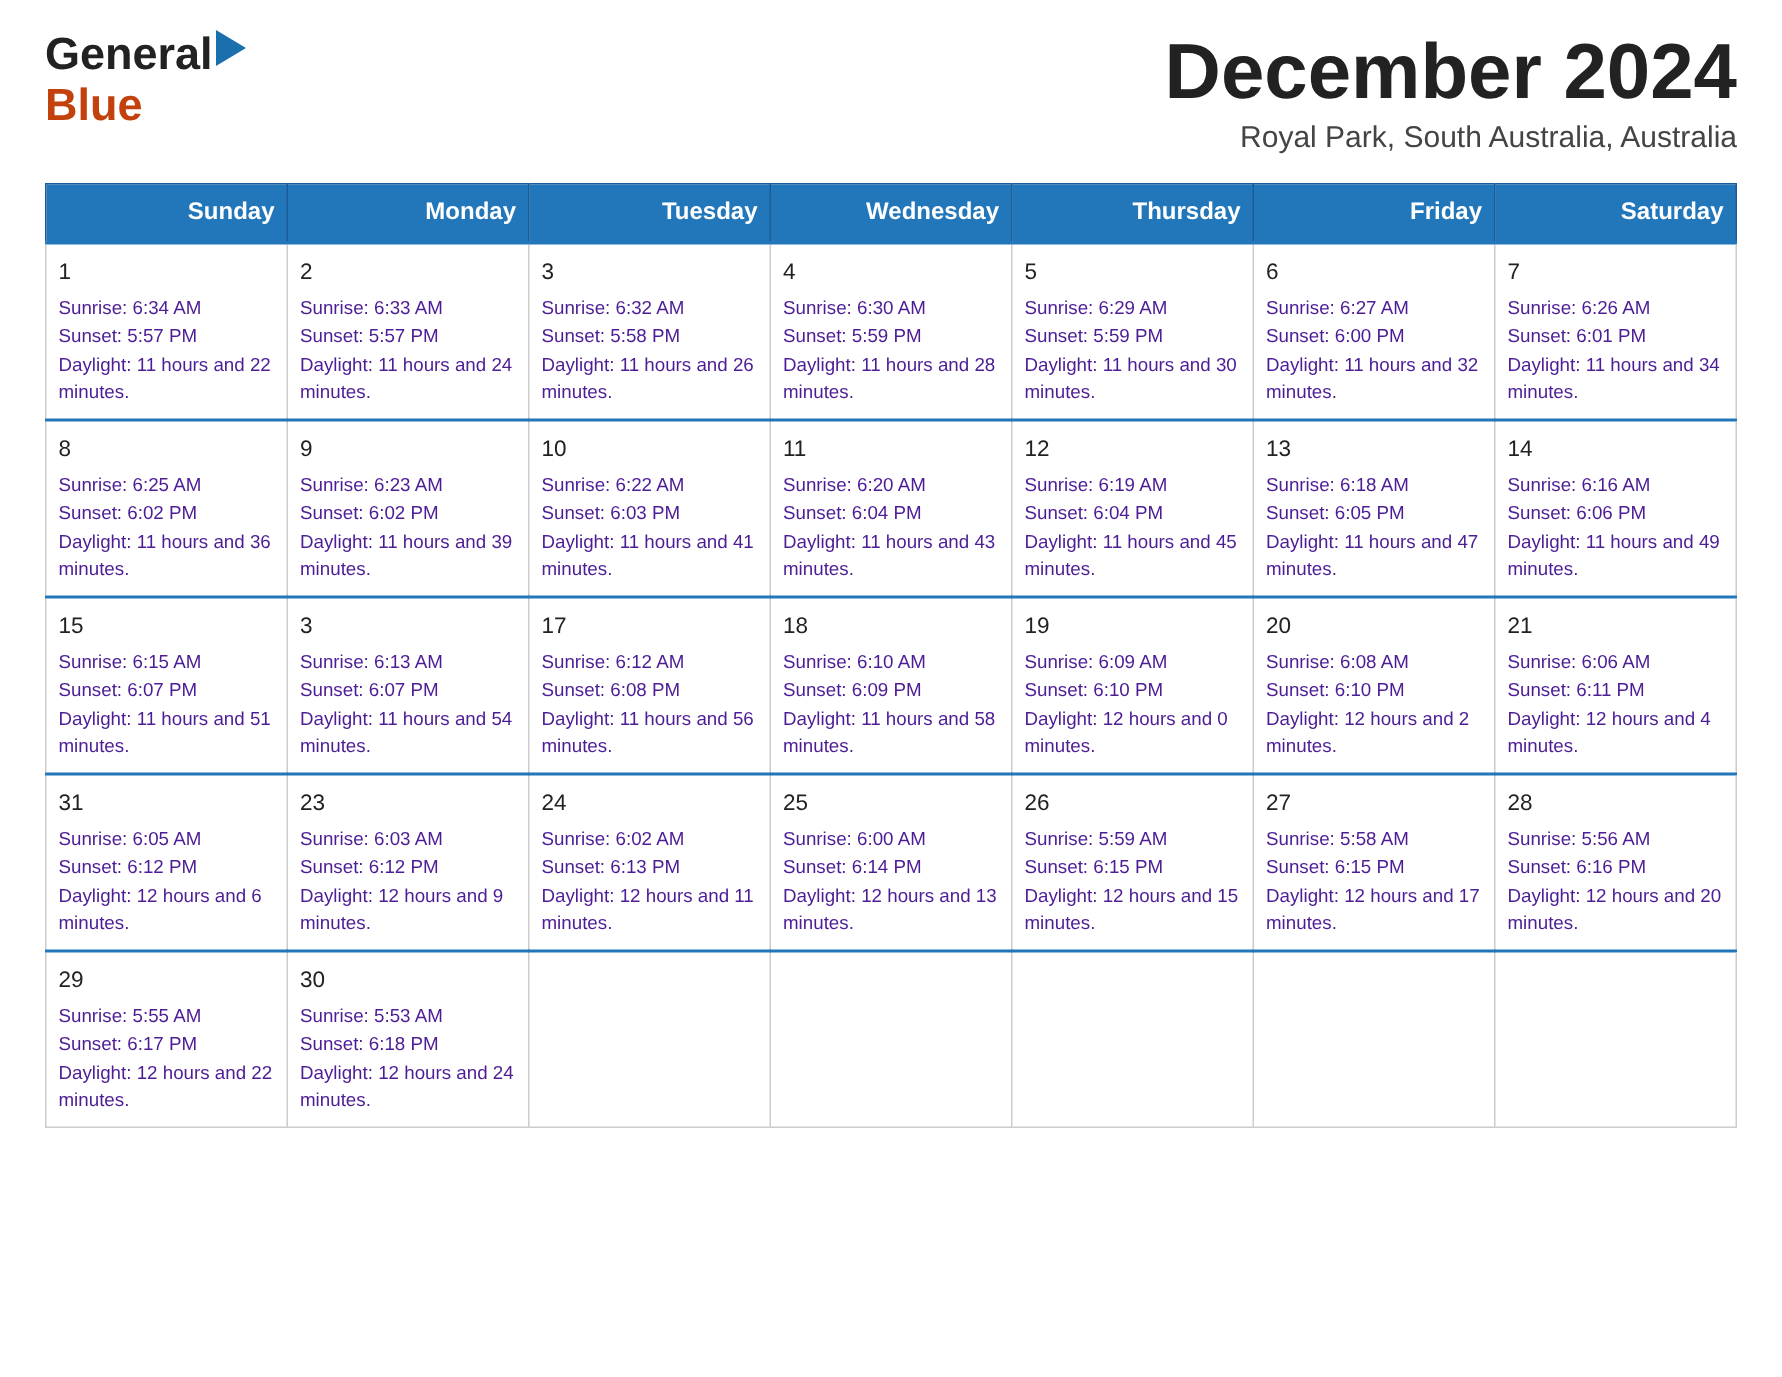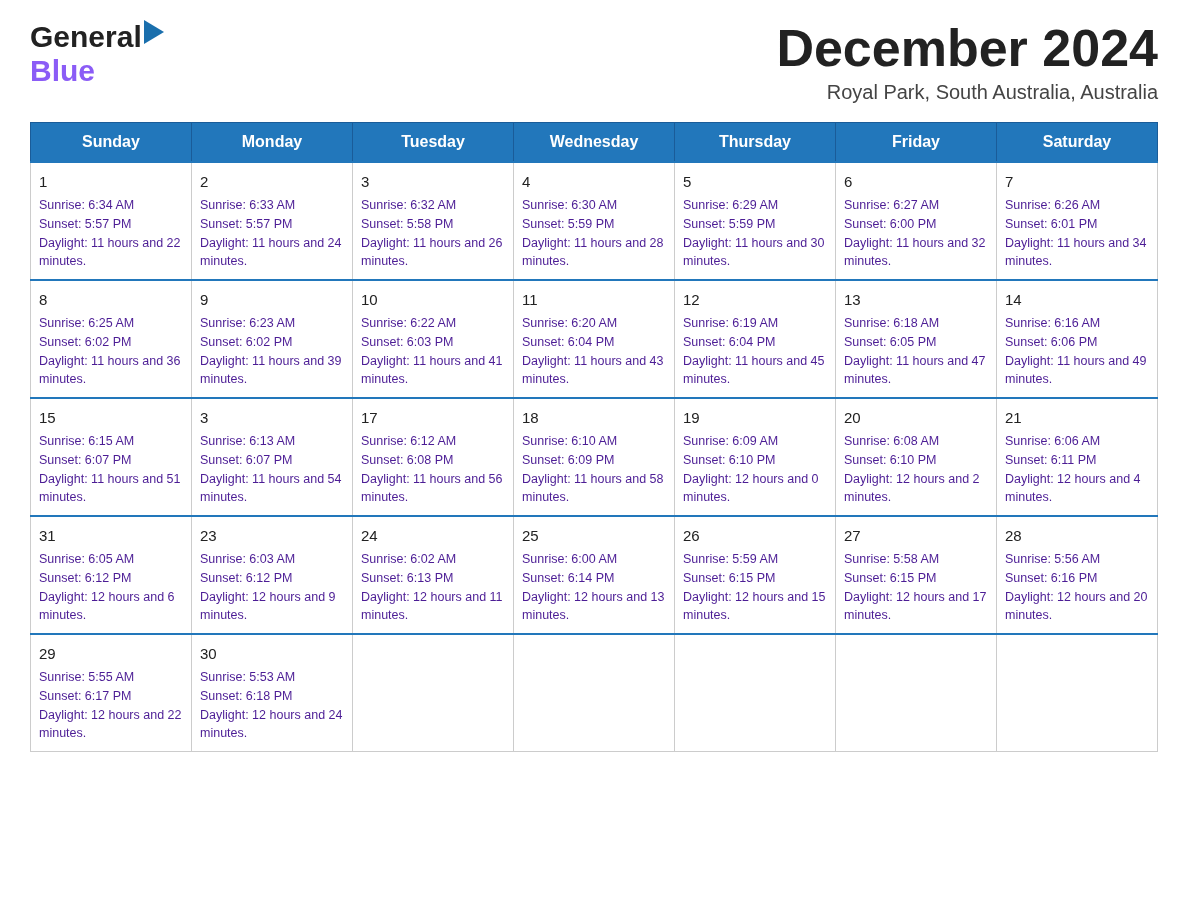--- a/index.html
+++ b/index.html
@@ -43,21 +43,21 @@
       width: 100%;
       border-collapse: collapse;
       table-layout: fixed;
     }
     .calendar-table thead th {
       background-color: #2277bb;
       color: #ffffff;
       font-size: 16px;
       font-weight: bold;
       padding: 10px 8px;
-      text-align: center;
+      text-align: right;
       border: 1px solid #1a5c99;
     }
     .calendar-table tbody td {
       vertical-align: top;
       padding: 8px 8px;
       font-size: 13px;
       border-left: 1px solid #ccc;
       border-right: 1px solid #ccc;
       border-bottom: none;
       border-top: none;
@@ -94,21 +94,21 @@
     <div class="logo-line1">
       <span style="font-size:30px;font-weight:bold;color:#222;">General</span>
       <span style="display:inline-block;width:0;height:0;border-left:0px solid transparent;border-right:0px solid transparent;margin-left:2px;vertical-align:middle;">
         
         <svg width="20" height="24" viewBox="0 0 20 24">
             <polygon points="0,0 20,12 0,24" fill="#1a6fad"></polygon>
           </svg>
       </span>
     </div>
     <div>
-      <span style="font-size:30px;font-weight:bold;color:#8b5cf6;">Blue</span>
+      <span style="font-size:30px;font-weight:bold;color:#c2410c;">Blue</span>
     </div>
   </div>
   <div class="title-area">
     <div class="page-title">December 2024</div>
     <div class="page-subtitle">Royal Park, South Australia, Australia</div>
   </div>
 </div>
 
 <table class="calendar-table">
   <thead>

